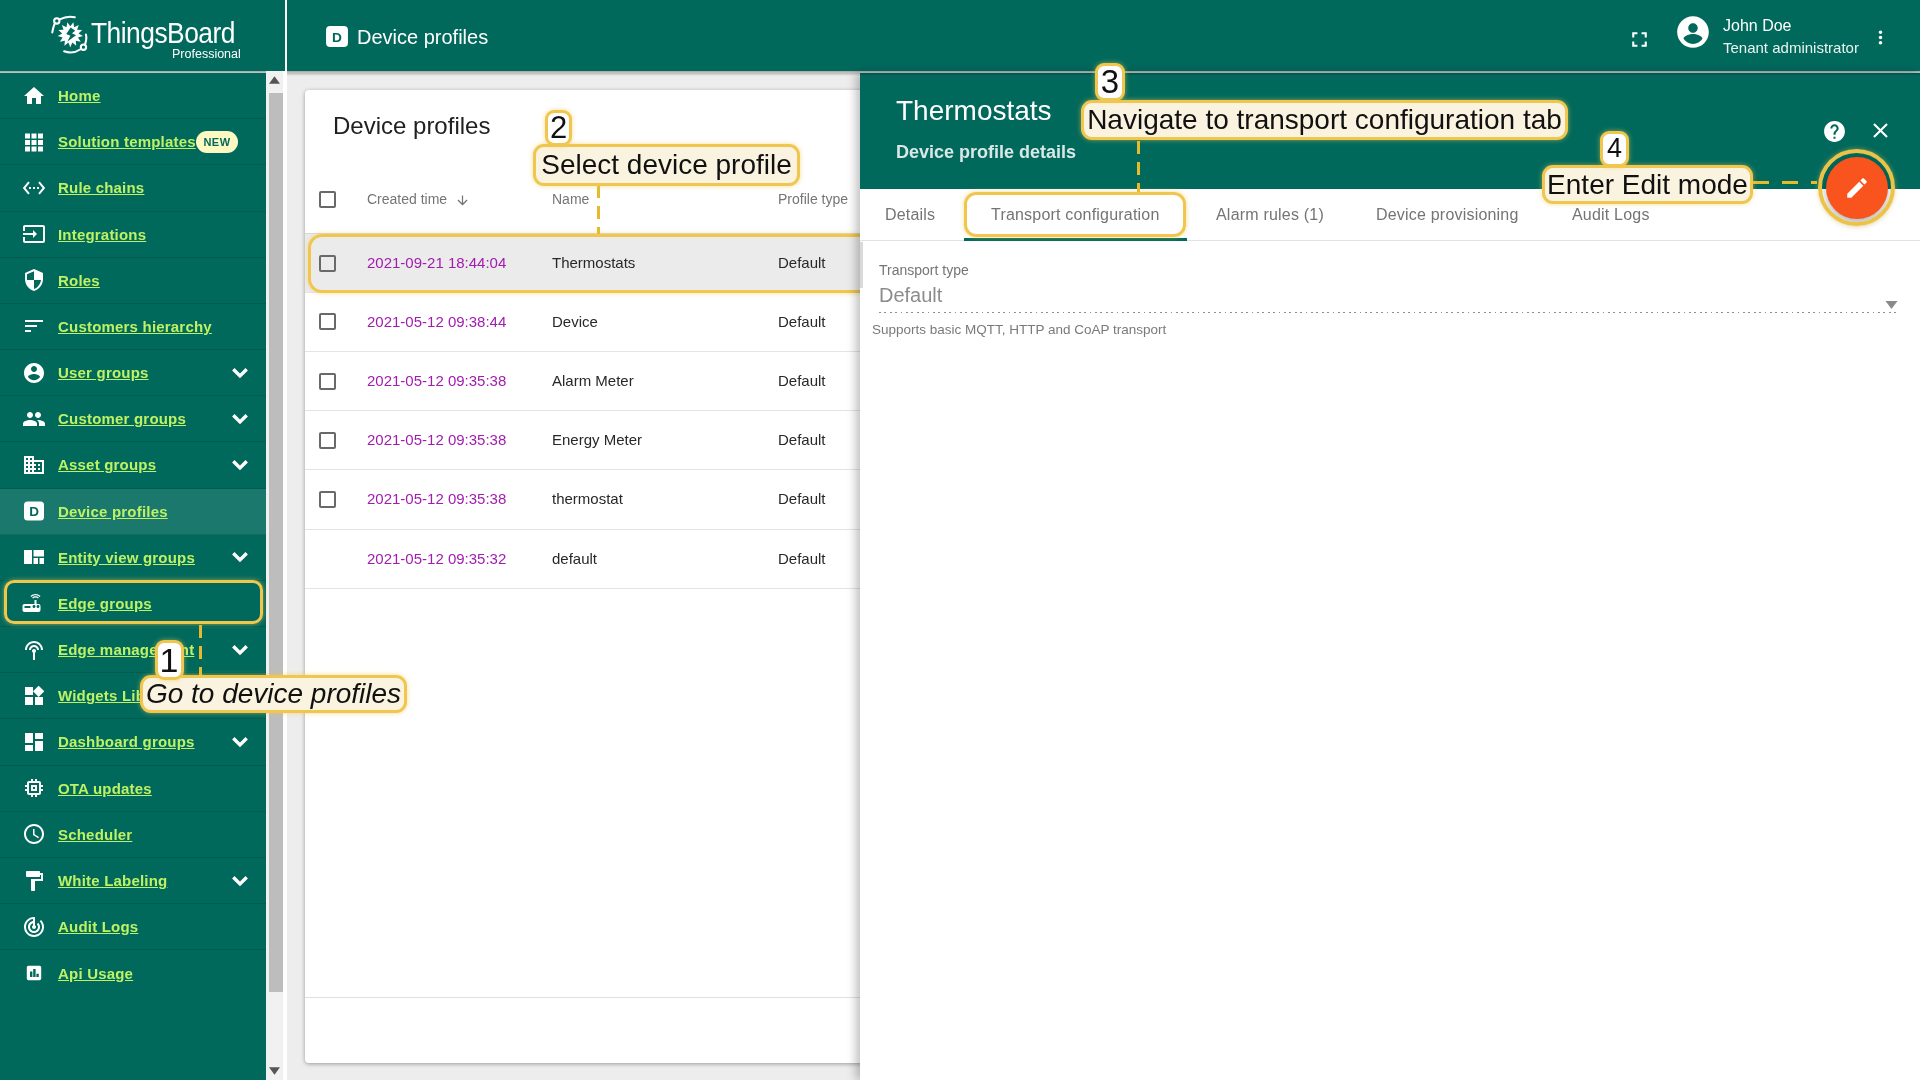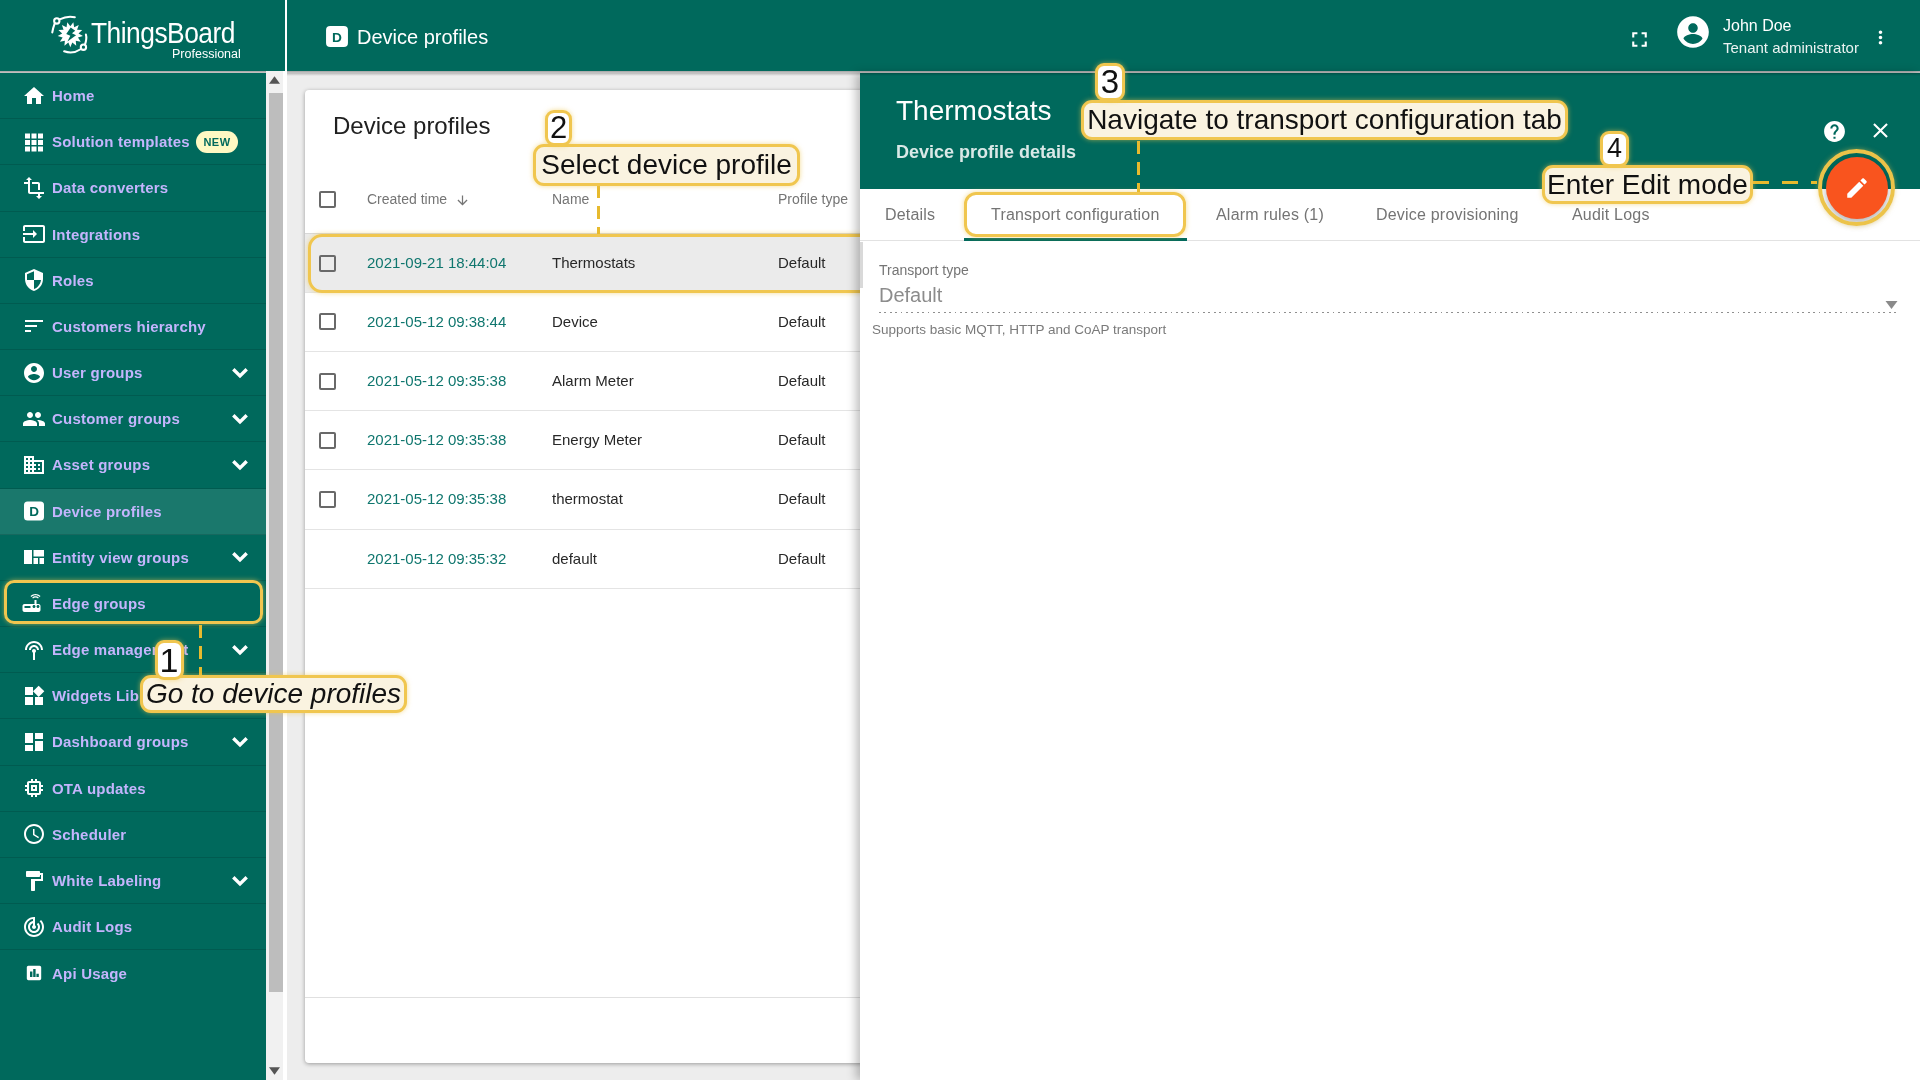--- a/index.html
+++ b/index.html
@@ -8,35 +8,35 @@
 #stage { position:relative; width:1920px; height:1080px; }
 
 #side-top { left:0; top:0; width:285px; height:71px; background:#00695c; }
 #toolbar { left:287px; top:0; width:1633px; height:71px; background:#00695c; }
 #darkline1 { left:0; top:71px; width:266px; height:5px; background:linear-gradient(to bottom, rgba(0,0,0,0.36), rgba(0,0,0,0)); }
 #darkline2 { left:287px; top:71px; width:1633px; height:5px; background:linear-gradient(to bottom, rgba(0,0,0,0.36), rgba(0,0,0,0)); z-index:20; }
 
 #sidenav { left:0; top:73px; width:266px; height:1007px; background:#00695c; }
 .mi { position:relative; height:46.18px; border-bottom:1px solid rgba(0,0,0,0.13); display:flex; align-items:center; }
 .mi svg { position:absolute; left:22px; width:24px; height:24px; fill:#fff; }
-.mi .lbl { position:absolute; left:52px; font-size:15px; font-weight:bold; color:#c4b5fd; letter-spacing:0.2px; }
+.mi .lbl { position:absolute; left:58px; font-size:15px; font-weight:bold; color:#bef264; letter-spacing:0.2px;text-decoration:underline; }
 .mi svg.chev { left:auto; right:14px; top:50%; margin-top:-12px; }
 .mi.sel { background:rgba(255,255,255,0.10); }
 .newpill { position:absolute; left:196px; top:50%; margin-top:-11px; width:42px; height:22px; background:#fef9c3; border-radius:11px; color:#00695c; font-size:11px; font-weight:bold; text-align:center; line-height:22px; letter-spacing:0.5px; }
 
 #sbar { left:266px; top:71px; width:17px; height:1009px; background:#f1f1f1; }
 #sbar .thumb { position:absolute; left:2.5px; top:22px; width:14px; height:899px; background:#bdbdbd; }
 #sgap { left:283px; top:71px; width:4px; height:1009px; background:#fff; }
 
 #content { left:287px; top:73px; width:573px; height:1007px; background:#ededed; }
 #card { left:305px; top:90px; width:1220px; height:973px; background:#fff; border-radius:4px; box-shadow:0 1px 4px rgba(0,0,0,0.35); }
 #card h1 { position:absolute; left:28px; top:22px; font-size:24px; font-weight:normal; color:#202020; }
 .trow { position:absolute; left:0; width:100%; height:59.2px; border-bottom:1px solid #e4e4e4; }
 .cbx { position:absolute; left:14px; top:50%; margin-top:-8.5px; width:17px; height:17px; border:2px solid #696969; border-radius:2px; }
-.ct1 { position:absolute; left:62px; top:50%; margin-top:-9px; font-size:15px; color:#0f766e; }
+.ct1 { position:absolute; left:62px; top:50%; margin-top:-9px; font-size:15px; color:#a21caf; }
 .ct2 { position:absolute; left:247px; top:50%; margin-top:-9px; font-size:15px; color:#282828; }
 .ct3 { position:absolute; left:473px; top:50%; margin-top:-9px; font-size:15px; color:#282828; }
 .hdr { color:#757575 !important; font-size:14px !important; }
 
 #panel { left:860px; top:73px; width:1060px; height:1007px; background:#fff; box-shadow:-4px 0 9px rgba(0,0,0,0.25); z-index:10; }
 #phead { left:860px; top:73px; width:1060px; height:116px; background:#00695c; z-index:11; }
 #phead .t1 { position:absolute; left:36px; top:22px; font-size:28px; color:#fff; }
 #phead .t2 { position:absolute; left:36px; top:69px; font-size:18px; font-weight:bold; color:rgba(255,255,255,0.85); }
 #ptabs { left:860px; top:189px; width:1060px; height:52px; background:#fff; border-bottom:1px solid #e2e2e2; z-index:11; }
 .tab { position:absolute; top:0; height:39px; line-height:52px; font-size:16px; color:#747474; letter-spacing:0.2px; }
@@ -109,23 +109,23 @@
             <rect x="3" y="16.5" width="5" height="5"></rect>
             <rect x="9.5" y="16.5" width="5" height="5"></rect>
             <rect x="16" y="16.5" width="5" height="5"></rect>
           </g>
         </svg>
         <span class="lbl">Solution templates</span>
         <span class="newpill">NEW</span>
       </div>
 <div class="mi">
         <svg viewBox="0 0 24 24">
-          <path d="M22 18v-2H8V4h2L7 1 4 4h2v2H2v2h4v8c0 1.1.9 2 2 2h8v2h-2l3 3 3-3h-2v-2h4zM10 8h6v6h2V8c0-1.1-.9-2-2-2h-6v2z"></path>
-        </svg>
-        <span class="lbl">Data converters</span>
+          <path d="M7.77 6.76 6.23 5.48.82 12l5.41 6.52 1.54-1.28L3.42 12zM7 13h2v-2H7zm10-2h-2v2h2zm-6 2h2v-2h-2zm6.77-7.52-1.54 1.28L20.58 12l-4.35 5.24 1.54 1.28L23.18 12z"></path>
+        </svg>
+        <span class="lbl">Rule chains</span>
       </div>
 <div class="mi">
         <svg viewBox="0 0 24 24">
           <path d="M21 3.01H3c-1.1 0-2 .9-2 2V9h2V4.99h18v14.03H3V15H1v4.01c0 1.1.9 1.98 2 1.98h18c1.1 0 2-.88 2-1.98v-14c0-1.11-.9-2-2-2zM11 16l4-4-4-4v3H1v2h10v3z"></path>
         </svg>
         <span class="lbl">Integrations</span>
       </div>
 <div class="mi">
         <svg viewBox="0 0 24 24">
           <path d="M12 1 3 5v6c0 5.55 3.84 10.74 9 12 5.16-1.26 9-6.45 9-12V5l-9-4zm0 10.99h7c-.53 4.12-3.28 7.79-7 8.94V12H5V6.3l7-3.11v8.8z"></path>

